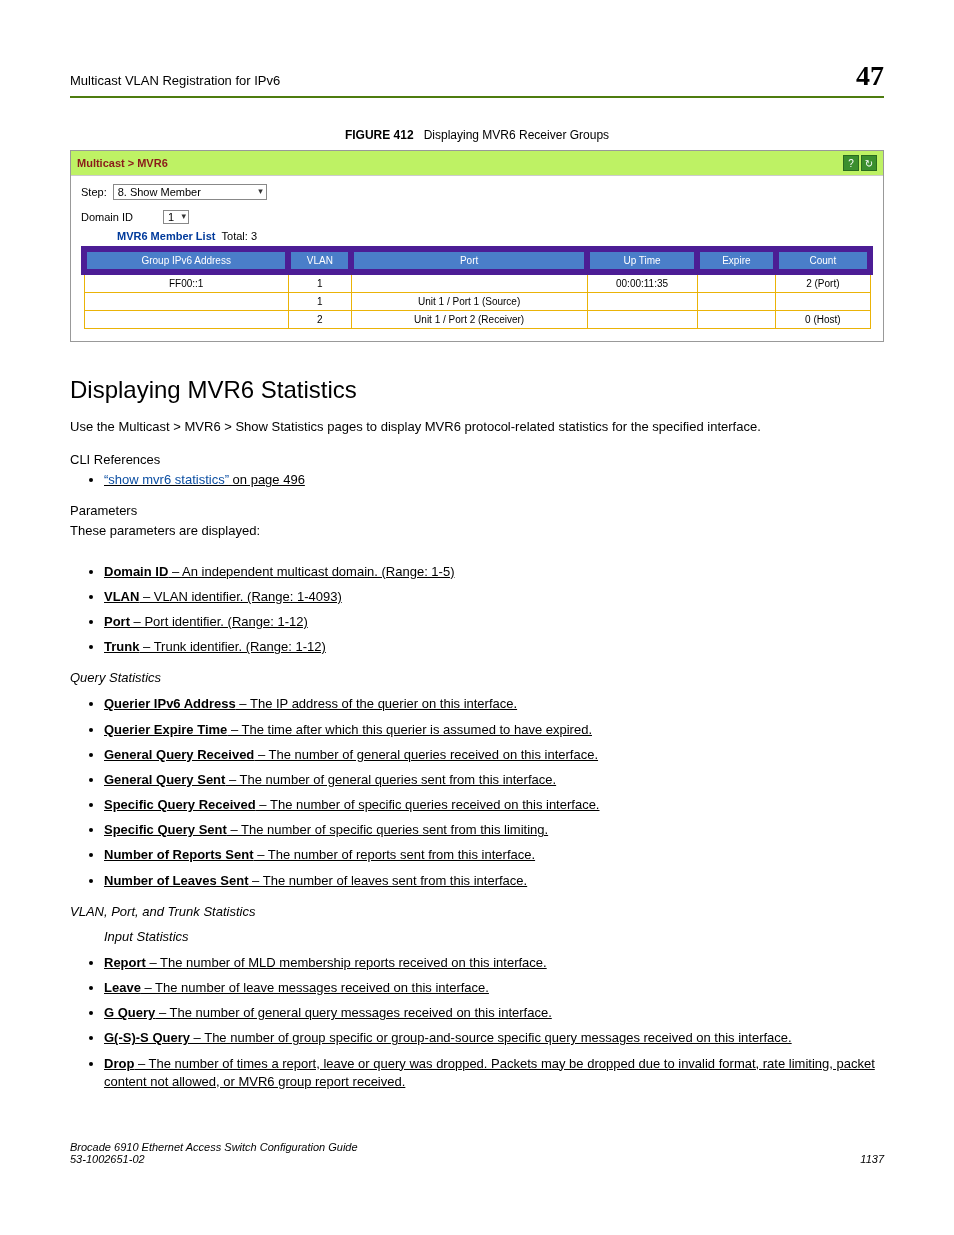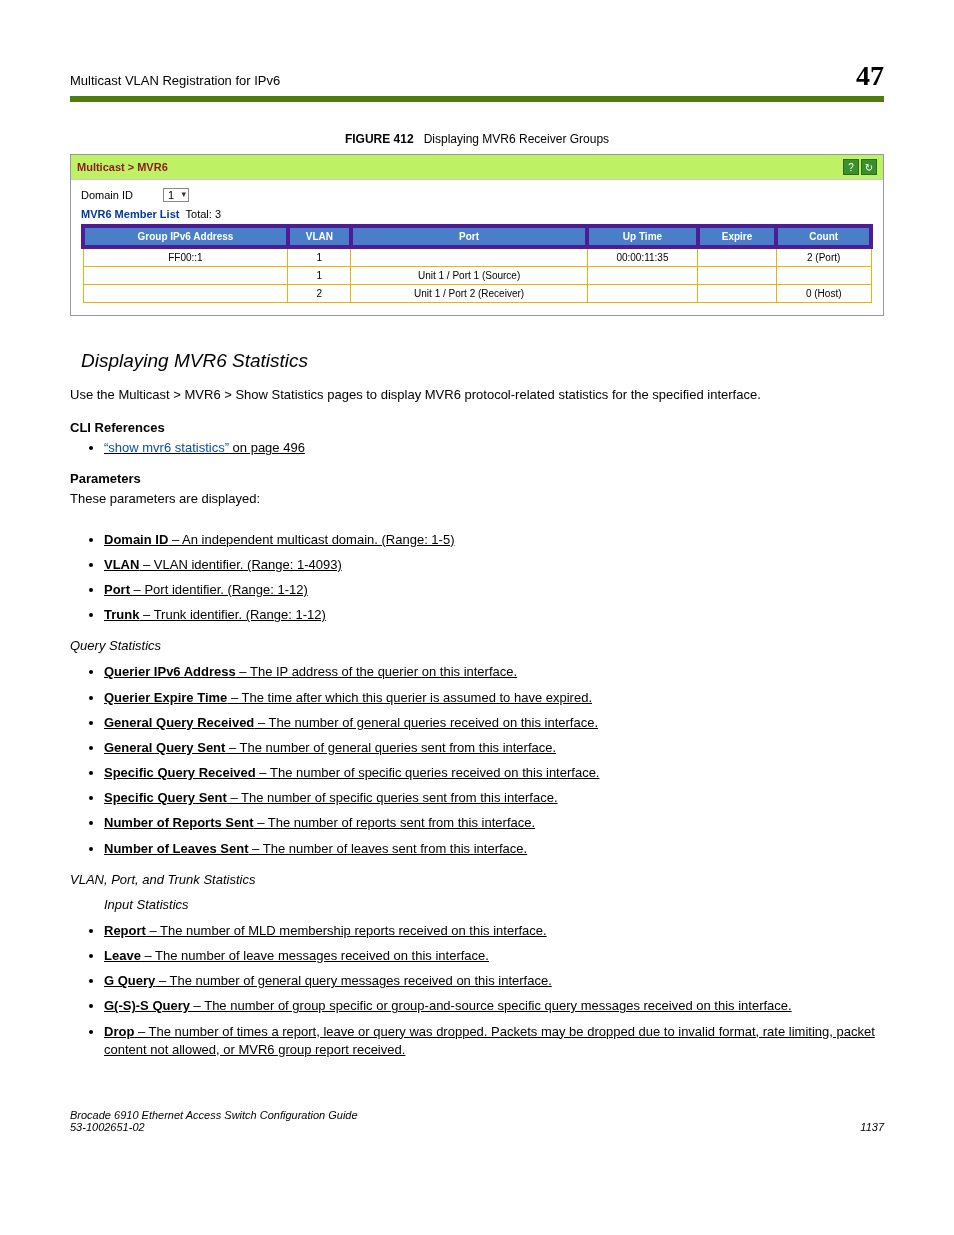--- a/index.html
+++ b/index.html
@@ -9,21 +9,21 @@
     margin: 0;
     padding: 60px 70px 40px 70px;
     width: 954px;
     box-sizing: border-box;
     background: #fff;
   }
   .header {
     display: flex;
     justify-content: space-between;
     align-items: baseline;
-    border-bottom: 6px solid #4d7c0f;
+    border-bottom: 2px solid #4d7c0f;
     padding-bottom: 4px;
     margin-bottom: 30px;
   }
   .header-title { font-size: 13px; }
   .chapter-num { font-size: 28px; font-weight: bold; font-family: Georgia, serif; }
   .figure-label { font-size: 12px; margin-bottom: 8px; text-align: center; }
   .figure-label b { font-weight: bold; }
   .figure-panel {
     border: 1px solid #999;
     background: #fff;
@@ -63,40 +63,39 @@
   .domain-row { display: flex; align-items: center; gap: 30px; margin-bottom: 6px; }
   .mini-select {
     border: 1px solid #888; background: #fff;
     padding: 0 14px 0 4px; font-size: 11px;
     position: relative;
   }
   .mini-select::after {
     content: "▾"; position: absolute; right: 2px; top: 0;
     font-size: 9px; color: #333;
   }
-  .list-title { color: #003a9b; font-weight: bold; font-size: 11px; }
+  .list-title { color: #003a9b; font-weight: bold; font-size: 11px; margin-left: 36px; }
   .list-total { color: #000; font-weight: normal; margin-top: 28px; }
   .tbl { width: 100%; border-collapse: collapse; margin-top: 4px; font-size: 10px; }
   .tbl th {
-    background: #4a7ec9; color: #fff; font-weight: bold;
-    border: 4px solid #4c1d95; padding: 3px 4px;
+    background: #4a7ec9; color: #fff; font-weight: normal;
+    border: 6px solid #4c1d95; padding: 3px 4px;
   }
   .tbl td {
     border: 1px solid #eab308; padding: 3px 4px;
     text-align: center; background: #fff;
   }
   h2 {
     font-family: Arial, Helvetica, sans-serif;
     font-weight: normal;
-    font-size: 19px;
-    margin: 0 0 14px 11px;
-    font-style: italic;
+    font-size: 24px;
+    margin: 0 0 14px 0;
   }
   p { margin: 0 0 16px 0; line-height: 1.4; }
-  .sub-heading { font-weight: bold; margin-bottom: 4px; }
+  .sub-heading { font-weight: normal; margin-bottom: 4px; }
   ul.bullets { margin: 0 0 14px 0; padding-left: 34px; text-decoration: underline; }
   ul.bullets li { margin-bottom: 7px; line-height: 1.4; }
   .link { color: #0b4ea2; }
   .italic { font-style: italic; margin: 6px 0 10px 0; }
   .indent-italic { font-style: italic; margin: 4px 0 10px 34px; }
   .footer {
     display: flex; justify-content: space-between; align-items: flex-end;
     font-style: italic; font-size: 11px;
     margin-top: 50px;
   }
@@ -117,20 +116,24 @@
 
 <div class="figure-panel">
   <div class="panel-header">
     <span class="breadcrumb">Multicast &gt; MVR6</span>
     <div class="panel-icons">
       <span class="pi">?</span>
       <span class="pi">↻</span>
     </div>
   </div>
   <div class="panel-body">
+    <div class="step-row">
+      <span class="step-label">Step:</span>
+      <span class="step-select">8. Show Member</span>
+    </div>
     <div class="domain-row">
       <span>Domain ID</span>
       <span class="mini-select">1</span>
     </div>
     <div>
       <span class="list-title">MVR6 Member List</span>
       &nbsp;<span class="list-total">Total: 3</span>
     </div>
     <table class="tbl">
       <thead>
@@ -194,21 +197,21 @@
     <li><b>Trunk</b><span> – Trunk identifier. (Range: 1-12)</span></li>
   </ul>
 
 <div class="italic">Query Statistics</div>
 <ul class="bullets" id="qlist">
     <li><b>Querier IPv6 Address</b><span> – The IP address of the querier on this interface.</span></li>
     <li><b>Querier Expire Time</b><span> – The time after which this querier is assumed to have expired.</span></li>
     <li><b>General Query Received</b><span> – The number of general queries received on this interface.</span></li>
     <li><b>General Query Sent</b><span> – The number of general queries sent from this interface.</span></li>
     <li><b>Specific Query Received</b><span> – The number of specific queries received on this interface.</span></li>
-    <li><b>Specific Query Sent</b><span> – The number of specific queries sent from this interface.</span></li>
+    <li><b>Specific Query Sent</b><span> – The number of specific queries sent from this limiting.</span></li>
     <li><b>Number of Reports Sent</b><span> – The number of reports sent from this interface.</span></li>
     <li><b>Number of Leaves Sent</b><span> – The number of leaves sent from this interface.</span></li>
   </ul>
 
 <div class="italic">VLAN, Port, and Trunk Statistics</div>
 <div class="indent-italic">Input Statistics</div>
 <ul class="bullets" id="ilist">
     <li><b>Report</b><span> – The number of MLD membership reports received on this interface.</span></li>
     <li><b>Leave</b><span> – The number of leave messages received on this interface.</span></li>
     <li><b>G Query</b><span> – The number of general query messages received on this interface.</span></li>

